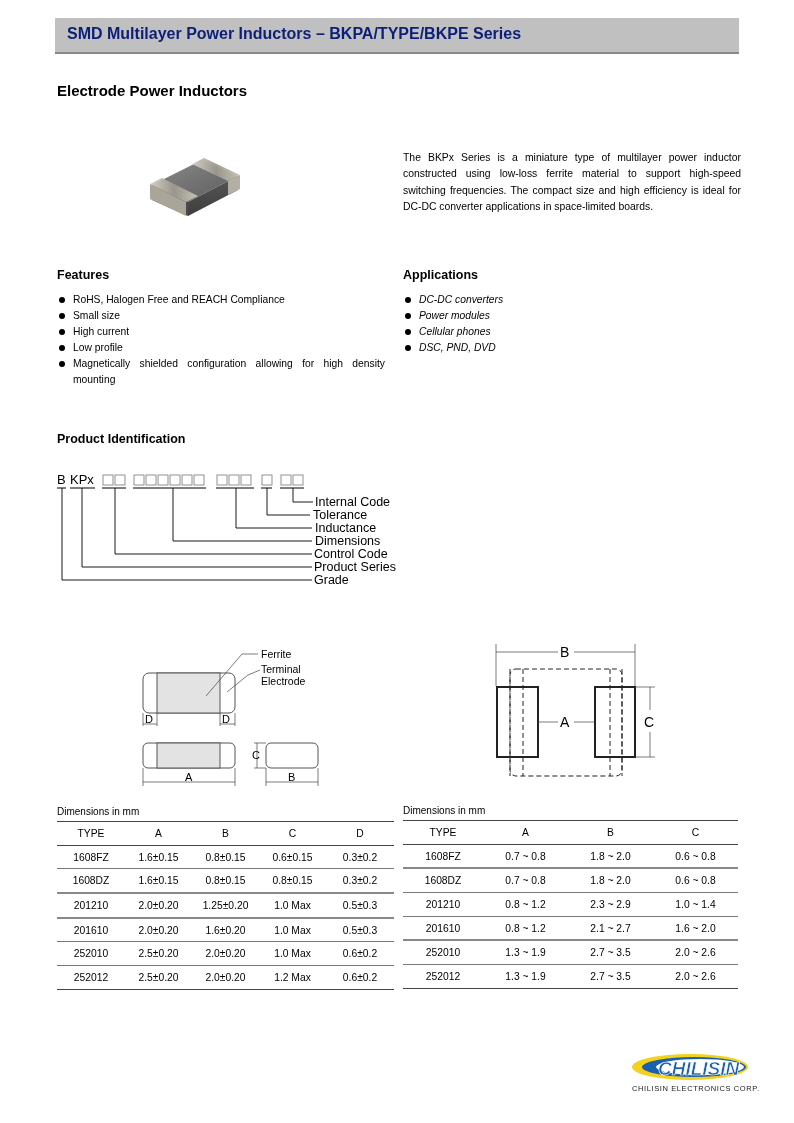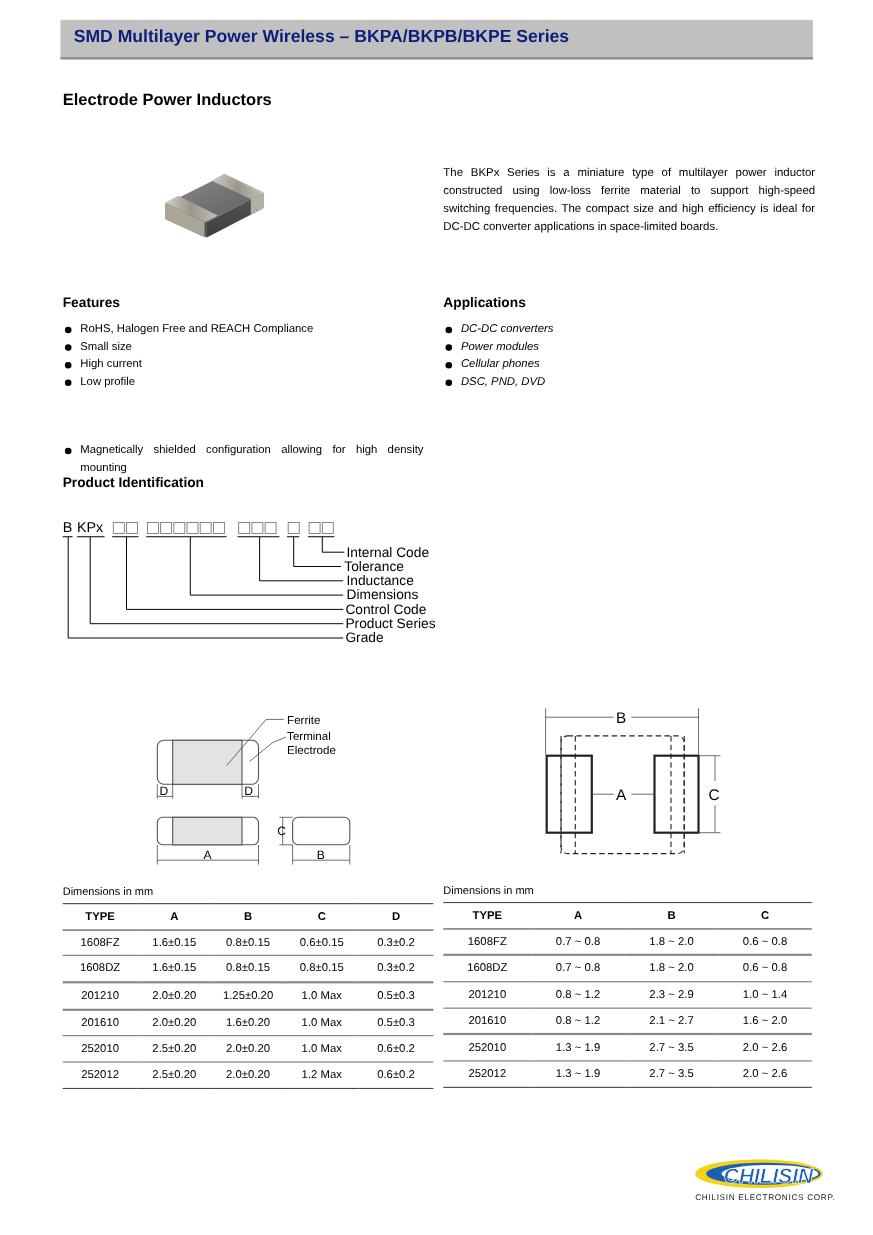--- a/index.html
+++ b/index.html
@@ -16,31 +16,31 @@
   .section-heading { font-size: 12.5px; font-weight: bold; }
 
   .bullet-list { margin: 0; padding: 0; list-style: none; font-size: 10.3px; line-height: 16px; }
   .bullet-list li { position: relative; padding-left: 16px; text-align: justify; }
   .bullet-list li .dot { position: absolute; left: 2px; top: 5px; width: 6px; height: 6px; border-radius: 50%; background: #000; }
 
   .dim-label { font-size: 10px; }
 
   table.dim { border-collapse: collapse; font-size: 10.3px; }
   table.dim th, table.dim td { text-align: center; height: 22.7px; padding: 0; }
-  table.dim th { font-weight: bold; border-top: 1.5px solid #444; border-bottom: 1.5px solid #444; }
+  table.dim th { font-weight: normal; border-top: 1.5px solid #444; border-bottom: 1.5px solid #444; }
   table.dim td { border-bottom: 1px solid #777; }
   table.dim tr.last td { border-bottom: 1.5px solid #444; }
 
   .logo-text { font-size: 7.5px; letter-spacing: 0.6px; color: #222; white-space: nowrap; }
 </style>
 </head>
 <body>
 
 <div class="abs header-bar">
-  <div class="abs header-title">SMD Multilayer Power Wireless – BKPA/BKPB/BKPE Series</div>
+  <div class="abs header-title">SMD Multilayer Power Inductors – BKPA/TYPE/BKPE Series</div>
 </div>
 
 <div class="abs page-title">Electrode Power Inductors</div>
 
 <div class="abs" style="left:140px; top:140px; width:110px; height:80px;">
   <svg width="110" height="80" viewBox="0 0 110 80">
     <defs>
       <linearGradient id="topg" x1="0" y1="0" x2="1" y2="1">
         <stop offset="0" stop-color="#8a8a8a"></stop>
         <stop offset="1" stop-color="#5c5c5c"></stop>
@@ -70,21 +70,21 @@
 </div>
 
 <div class="abs description">The BKPx Series is a miniature type of multilayer power inductor constructed using low-loss ferrite material to support high-speed switching frequencies. The compact size and high efficiency is ideal for DC-DC converter applications in space-limited boards.</div>
 
 <div class="abs section-heading" style="left:57px; top:268px;">Features</div>
 <ul class="abs bullet-list" style="left:57px; top:292px; width:328px;">
   <li><span class="dot"></span><span>RoHS, Halogen Free and REACH Compliance</span></li>
   <li><span class="dot"></span><span>Small size</span></li>
   <li><span class="dot"></span><span>High current</span></li>
   <li><span class="dot"></span><span>Low profile</span></li>
-  <li style="text-align:justify; text-align-last:left;margin-top:46px;"><span class="dot"></span><span>Magnetically shielded configuration allowing for high density mounting</span></li>
+  <li style="text-align:justify; text-align-last:left;"><span class="dot"></span><span>Magnetically shielded configuration allowing for high density mounting</span></li>
 </ul>
 
 <div class="abs section-heading" style="left:403px; top:268px;">Applications</div>
 <ul class="abs bullet-list" style="left:403px; top:292px; width:338px;font-style:italic;">
   <li><span class="dot"></span><span>DC-DC converters</span></li>
   <li><span class="dot"></span><span>Power modules</span></li>
   <li><span class="dot"></span><span>Cellular phones</span></li>
   <li><span class="dot"></span><span>DSC, PND, DVD</span></li>
 </ul>
 

